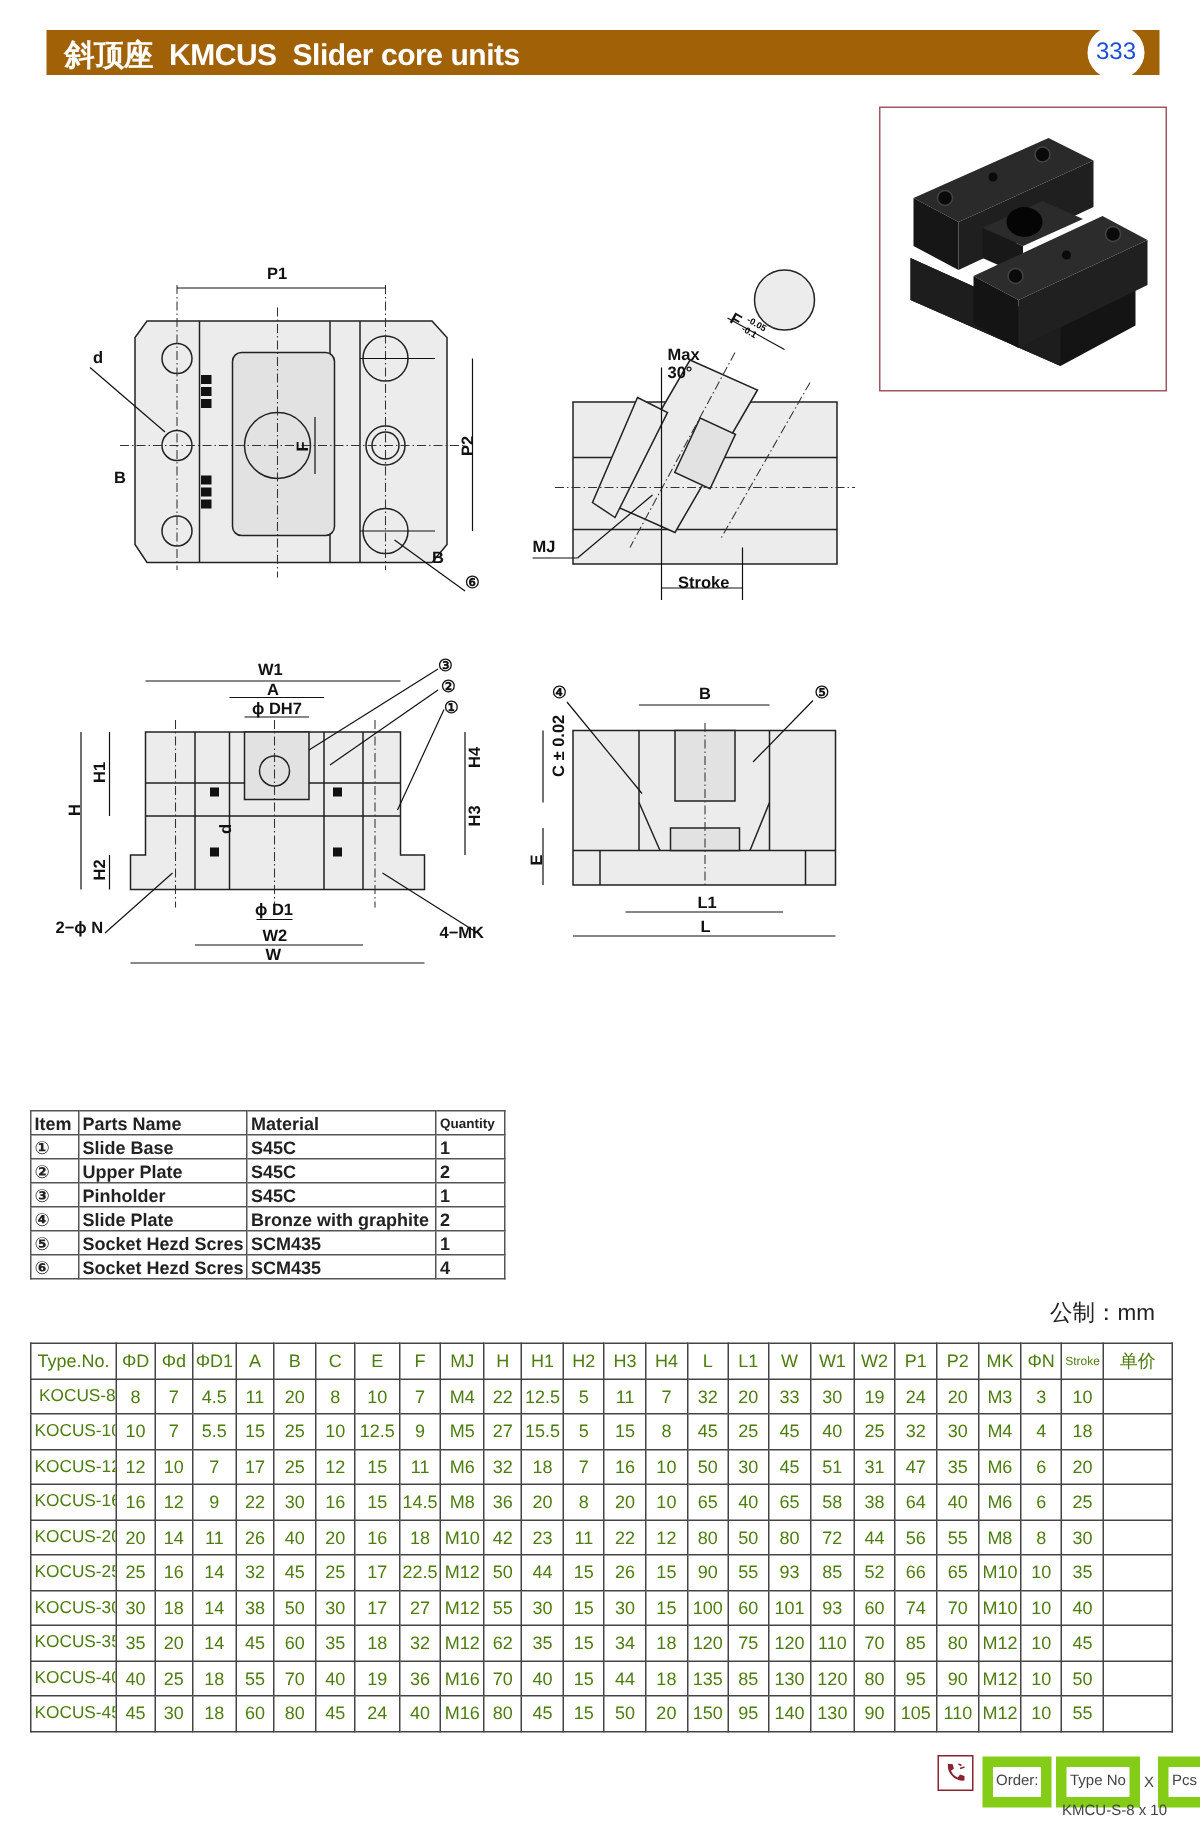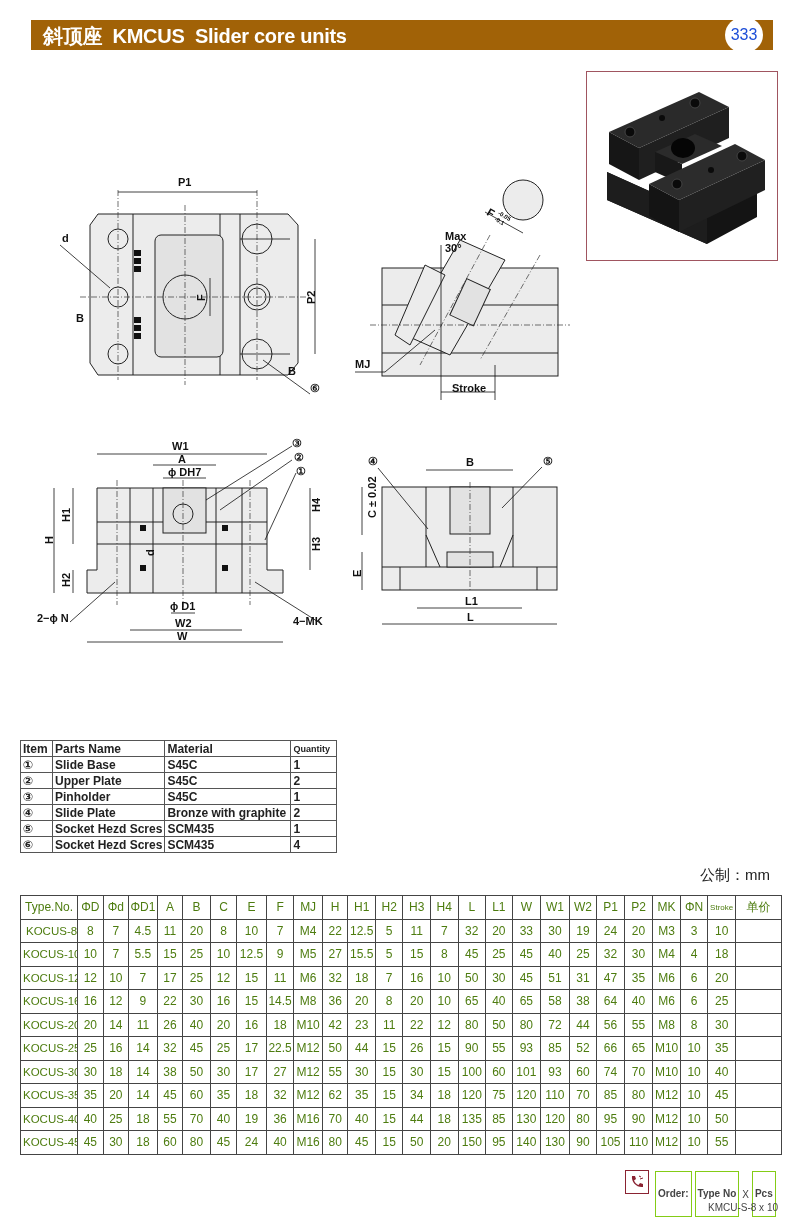--- a/index.html
+++ b/index.html
@@ -58,21 +58,21 @@
   .spec-table th.stroke { font-size: 8px; }
   .spec-table td.type { text-align: right; padding-left: 2px; font-size: 11.5px; }
 
   
   .order-block { position: absolute; left: 625px; top: 1170px; }
   .phone-box {
     position: absolute; left: 0; top: 0; width: 24px; height: 24px;
     border: 1.5px solid #8a2332; display: flex; align-items: center; justify-content: center;
   }
   .order-line { position: absolute; left: 30px; top: 1px; display: flex; gap: 3px; align-items: center; font-size: 10px; color: #444; white-space: nowrap; }
-  .obox { border: 1px solid #84cc16; padding: 16px 2px; line-height: 12px; font-weight: bold; }
+  .obox { border: 7px solid #84cc16; padding: 4px 2px; line-height: 12px; }
   .order-example { position: absolute; left: 83px; top: 16px; font-size: 10px; color: #444; white-space: nowrap; margin-top: 16px; }
 </style>
 </head>
 <body>
 
 <div class="header-band">
   <div class="header-title">斜顶座  KMCUS  Slider core units</div>
 </div>
 <div class="page-badge">333</div>
 

